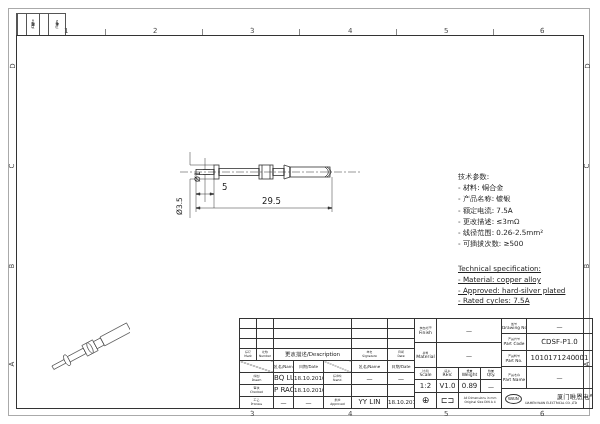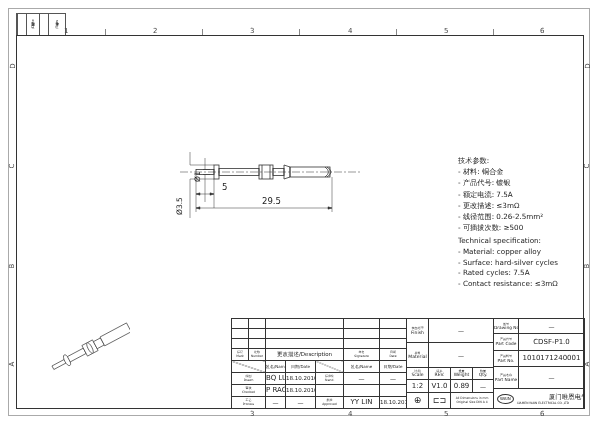--- a/index.html
+++ b/index.html
@@ -4,22 +4,22 @@
 <style>
   html,body{margin:0;padding:0;background:#fff;}
   body{width:600px;height:424px;position:relative;overflow:hidden;font-family:"DejaVu Sans","Liberation Sans",sans-serif;color:#222;}
   .abs{position:absolute;}
   .outer{left:8px;top:8px;width:582px;height:408px;border:1px solid #aaa;box-sizing:border-box;}
   .frame{left:16px;top:35px;width:568px;height:374px;border:1.5px solid #333;box-sizing:border-box;}
   .zone-num{font-size:7px;color:#444;}
   .zone-tick{background:#888;}
   .revbox{left:16px;top:13px;height:22px;border:1px solid #555;border-bottom:none;display:flex;box-sizing:border-box;}
   .revbox div{border-right:1px solid #555;font-size:3.5px;writing-mode:vertical-rl;transform:rotate(180deg);display:flex;align-items:center;justify-content:center;}
-  .spec{font-size:7.2px;line-height:11.2px;color:#222;}
-  table.tbl{border-collapse:collapse;position:absolute;}
+  .spec{font-size:7.2px;line-height:11.2px;color:#222;margin-top:16px;}
+  table.tbl{border-collapse:collapse;position:absolute;margin-left:8px;}
   table.tbl td{border:0.8px solid #333;text-align:center;padding:0;font-size:6px;line-height:7px;overflow:hidden;white-space:nowrap;}
   .tiny{font-size:3px;line-height:3.6px;display:block;}
   .val{font-size:7px !important;}
   .dim{font-size:8.5px;color:#222;}
   .logo-text{font-size:7px;font-weight:normal;padding-left:32px;}
 </style>
 </head>
 <body>
 
 <div class="abs outer"></div>
@@ -120,32 +120,31 @@
     <rect x="42" y="29" width="12" height="12"></rect>
     <ellipse cx="48" cy="35" rx="2" ry="6"></ellipse>
     <rect x="54" y="31" width="8" height="8"></rect>
     <rect x="62" y="30" width="30" height="10"></rect>
   </g>
 </svg>
 
 <div class="abs spec" style="left:458px;top:155px;">
   <div>技术参数:</div>
   <div>- 材料: 铜合金</div>
-  <div>- 产品代号: 镀银</div>
+  <div>- 产品名称: 镀银</div>
   <div>- 额定电流: 7.5A</div>
   <div>- 更改描述: ≤3mΩ</div>
   <div>- 线径范围: 0.26-2.5mm²</div>
   <div>- 可插拔次数: ≥500</div>
 </div>
-<div class="abs spec" style="left:458px;top:236px;line-height:10.8px;">
+<div class="abs spec" style="left:458px;top:248px;line-height:10.8px;text-decoration:underline;">
   <div>Technical specification:</div>
   <div>- Material: copper alloy</div>
-  <div>- Surface: hard-silver cycles</div>
+  <div>- Approved: hard-silver plated</div>
   <div>- Rated cycles: 7.5A</div>
-  <div>- Contact resistance: ≤3mΩ</div>
 </div>
 
 <table class="tbl" style="left:231px;top:318px;width:175px;height:91px;table-layout:fixed;">
   <colgroup>
       <col style="width:17px">
       <col style="width:17px">
       <col style="width:20px">
       <col style="width:30px">
       <col style="width:28px">
       <col style="width:36px">

